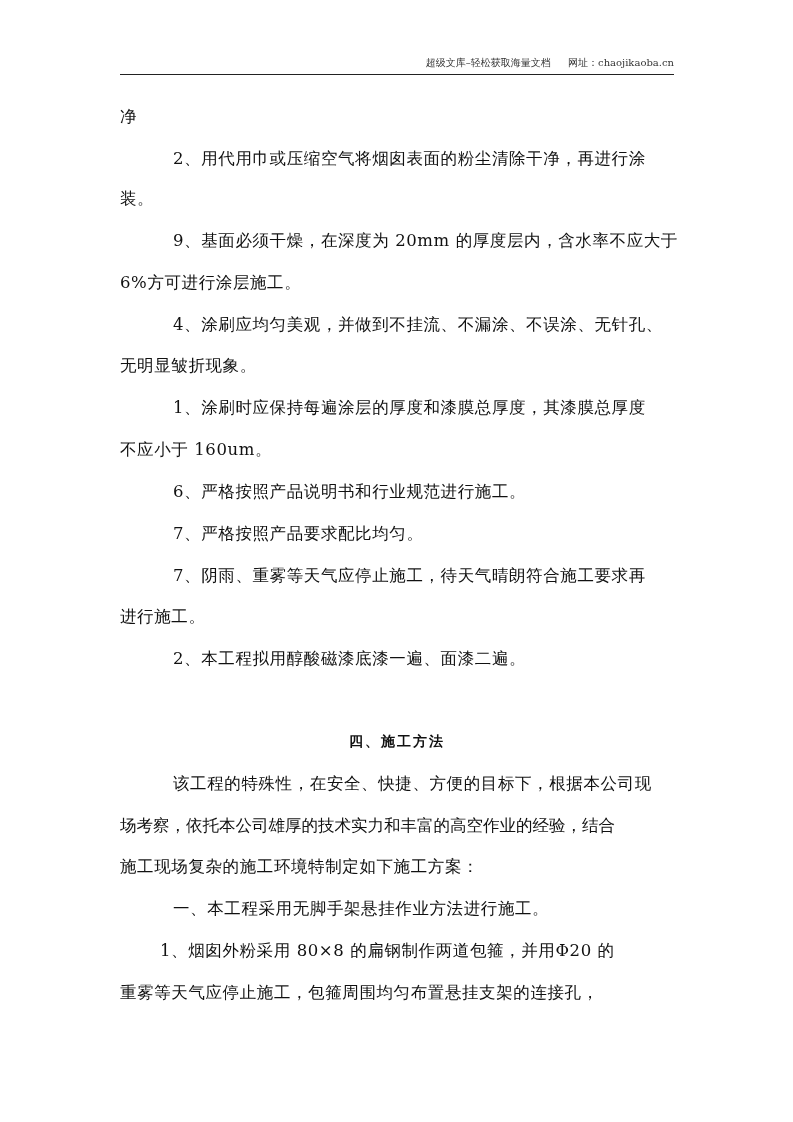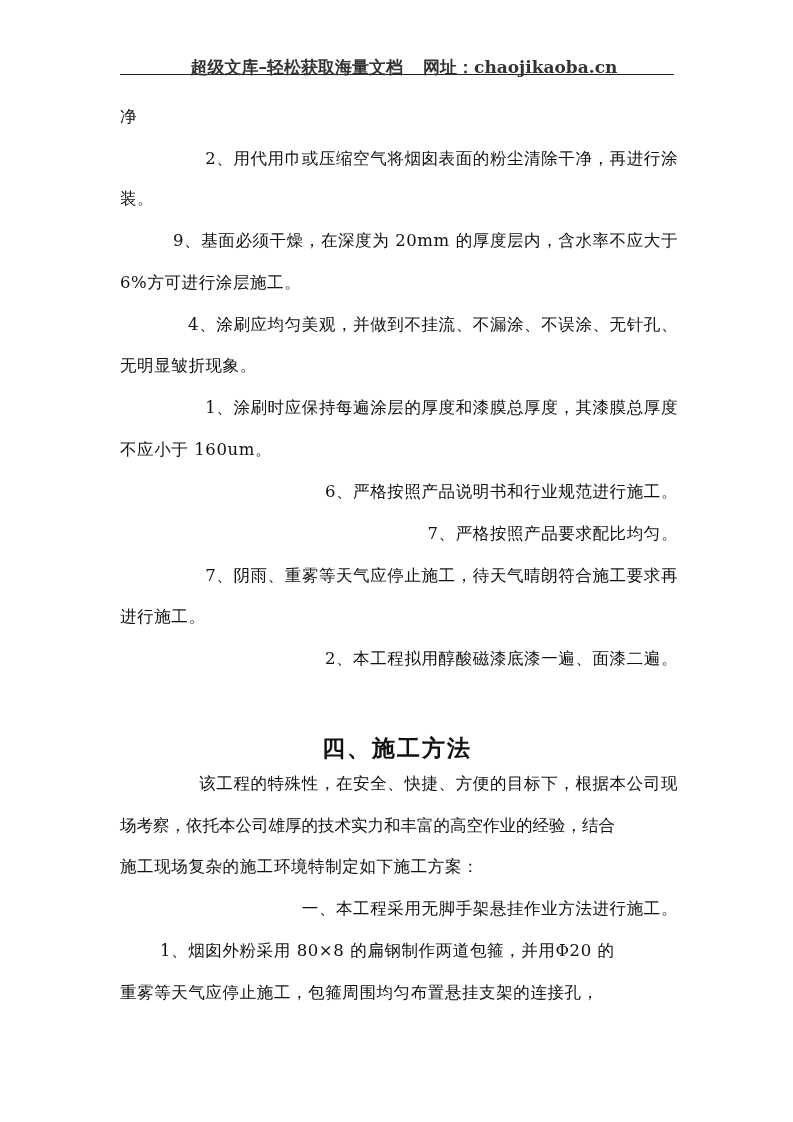--- a/index.html
+++ b/index.html
@@ -1,25 +1,25 @@
 <!DOCTYPE html>
 <html><head>
 <meta charset="utf-8">
 <style>
   html, body { margin: 0; padding: 0; background: #ffffff; }
   body { width: 793px; height: 1122px; position: relative; overflow: hidden;
          font-family: "DejaVu Serif", "Liberation Serif", serif; color: #111; }
   .header { position: absolute; left: 120px; width: 554px; top: 56px; height: 18px;
-            border-bottom: 1.3px solid #222; text-align: center; font-size: 17px; color: #333; font-weight: bold; }
+            border-bottom: 1.3px solid #222; text-align: right; font-size: 10px; color: #333; }
   .header span { margin-left: 14px; }
   .line { position: absolute; left: 120px; width: 554px; font-size: 16.5px; line-height: 20px;
           white-space: nowrap; letter-spacing: 0.6px; }
-  .indent { left: 161px; width: 517px; text-align: right; }
+  .indent { left: 173px; width: 517px; }
   .heading { position: absolute; left: 120px; width: 554px; text-align: center;
-             font-size: 23px; font-weight: bold; letter-spacing: 2px; }
+             font-size: 14px; font-weight: bold; letter-spacing: 2px; }
 </style>
 </head>
 <body>
 
 <div class="header">
   <span>超级文库–轻松获取海量文档</span>
   <span>网址：chaojikaoba.cn</span>
 </div>
 
 <div class="line" style="top:107px">净</div>

